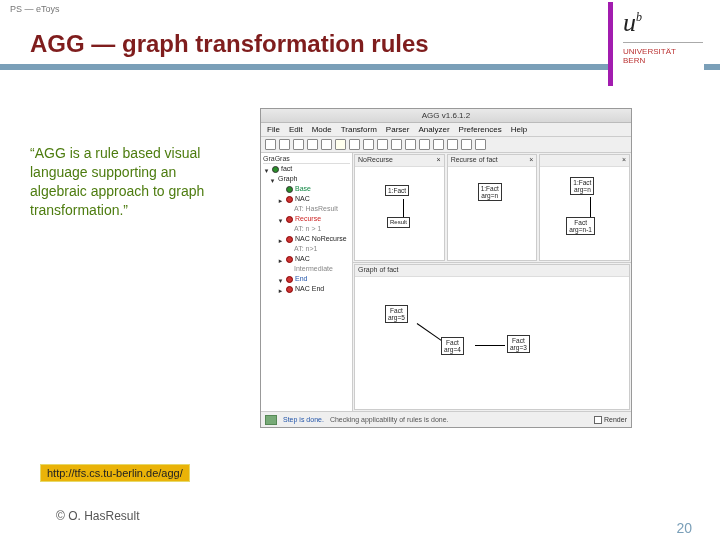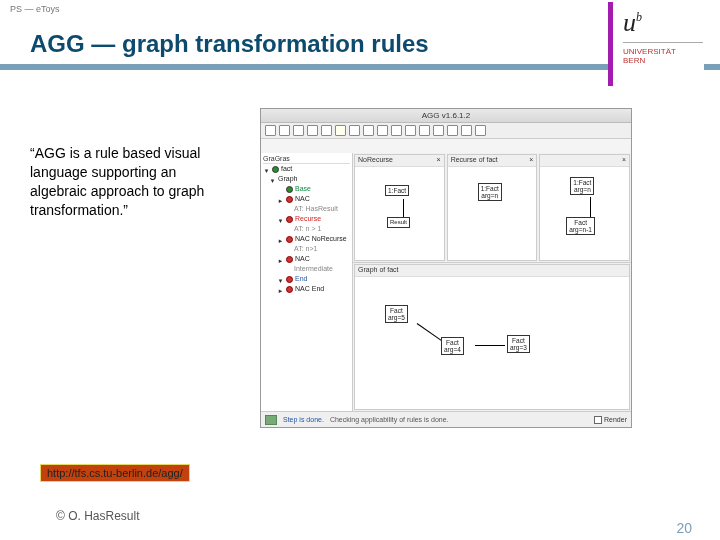--- a/index.html
+++ b/index.html
@@ -1,26 +1,26 @@
 <!DOCTYPE html>
 <html><head>
 <meta charset="utf-8">
 <style>
   * { box-sizing: border-box; margin: 0; padding: 0; }
   html, body { width: 720px; height: 540px; font-family: Arial, Helvetica, sans-serif; background: #fff; overflow: hidden; }
   .slide { position: relative; width: 720px; height: 540px; background: #fff; padding-left: 35px; }
   .topbar { position: absolute; top: 0; left: 0; right: 0; height: 22px; padding: 4px 10px; font-size: 9px; color: #777; }
   .title-band { position: absolute; top: 24px; left: 0; right: 0; height: 46px; border-bottom: 6px solid #7a9fb8; padding-left: 30px; display: flex; align-items: center; }
-  .title-band h1 { font-size: 24px; font-weight: bold; color: #0c4a6e; }
+  .title-band h1 { font-size: 24px; font-weight: bold; color: #7f1d1d; }
   .logo-box { position: absolute; top: 2px; right: 16px; width: 96px; height: 84px; background: #fff; border-left: 5px solid #a21caf; padding: 6px 0 6px 10px; font-size: 8px; color: #b33; margin-left: 20px; }
   .logo-u { font-family: Georgia, serif; font-size: 26px; font-style: italic; color: #222; }
   .logo-u sup { font-size: 12px; font-style: italic; vertical-align: super; }
   .logo-rule { border-top: 1px solid #aaa; width: 80px; margin: 4px 0 4px 0; }
   .body { position: absolute; top: 88px; left: 0; right: 0; bottom: 56px; }
-  .quote { position: absolute; top: 56px; left: 30px; width: 200px; font-size: 14px; line-height: 1.35; color: #000000; }
+  .quote { position: absolute; top: 56px; left: 30px; width: 200px; font-size: 14px; line-height: 1.35; color: #4d7c0f; }
   .app { position: absolute; top: 20px; left: 260px; width: 372px; height: 320px; border: 1px solid #999; background: #f4f4f4; font-size: 8px; color: #222; }
   .app-titlebar { height: 14px; background: linear-gradient(#e9e9e9,#d8d8d8); border-bottom: 1px solid #bbb; text-align: center; font-size: 8px; line-height: 14px; color: #333; }
   .app-menubar { height: 14px; background: #efefef; border-bottom: 1px solid #ccc; display: flex; gap: 9px; padding: 0 6px; align-items: center; font-size: 8px; color: #111; }
   .app-toolbar { height: 16px; background: #efefef; border-bottom: 1px solid #ccc; display: flex; gap: 3px; padding: 2px 4px; align-items: center; }
   .tb-ico { width: 11px; height: 11px; border: 1px solid #888; background: #fff; border-radius: 1px; }
   .tb-ico.sel { background: #ffe; }
   .app-main { position: absolute; top: 44px; left: 0; right: 0; bottom: 16px; display: flex; }
   .app-tree { width: 92px; background: #fff; border-right: 1px solid #ccc; padding: 1px 2px; overflow: hidden; }
   .app-tree .hdr { font-size: 7px; color: #333; border-bottom: 1px solid #ddd; padding: 1px 0; }
   .tree-row { display: flex; align-items: center; gap: 2px; font-size: 7px; line-height: 10px; white-space: nowrap; }
@@ -43,21 +43,21 @@
   .graph-row { flex:1; display:flex; }
   .graph-pane { flex:1; background:#fff; border:1px solid #ccc; margin:1px; position:relative; }
   .graph-pane .ph { position:absolute; top:0; left:0; right:0; height:12px; background:#efefef; border-bottom:1px solid #ddd; font-size:7px; padding:1px 3px; color:#333; }
   .app-status { position:absolute; left:0; right:0; bottom:0; height:16px; background:#efefef; border-top:1px solid #ccc; display:flex; align-items:center; font-size:7px; padding:0 4px; gap:6px; }
   .app-status .left-chip { width:12px; height:10px; background:#7a7; border:1px solid #585; }
   .app-status .msg1 { color:#25a; }
   .app-status .msg2 { color:#555; }
   .app-status .spacer { flex:1; }
   .app-status .chk { display:flex; align-items:center; gap:2px; color:#333; }
   .app-status .box { width:8px; height:8px; border:1px solid #666; background:#fff; }
-  .url-chip { position: absolute; left: 40px; bottom: 58px; background: #c2410c; border: 1px solid #e6d96a; padding: 2px 6px; font-size: 11px; color: #222; }
+  .url-chip { position: absolute; left: 40px; bottom: 58px; background: #eab308; border: 1px solid #e6d96a; padding: 2px 6px; font-size: 11px; color: #222; }
   .footer { position: absolute; left: 0; right: 0; bottom: 0; height: 40px; display: flex; align-items: center; justify-content: space-between; padding: 0 28px 8px 56px; font-size: 12px; color: #555; }
   .pagenum { color: #7a9fb8; font-size: 14px; margin-top: 24px; }
 </style>
 </head>
 <body>
 
 <div class="slide">
 
   <div class="topbar">PS — eToys</div>
 
@@ -73,20 +73,30 @@
     <div>UNIVERSITÄT</div>
     <div>BERN</div>
   </div>
 
   <div class="body">
 
     <div class="quote">“AGG is a rule based visual language supporting an algebraic approach to graph transformation.”</div>
 
     <div class="app">
       <div class="app-titlebar">AGG  v1.6.1.2</div>
+      <div class="app-menubar">
+        <span>File</span>
+        <span>Edit</span>
+        <span>Mode</span>
+        <span>Transform</span>
+        <span>Parser</span>
+        <span>Analyzer</span>
+        <span>Preferences</span>
+        <span>Help</span>
+      </div>
       <div class="app-toolbar">
         <span class="tb-ico"></span>
         <span class="tb-ico"></span>
         <span class="tb-ico"></span>
         <span class="tb-ico"></span>
         <span class="tb-ico"></span>
         <span class="tb-ico sel"></span>
         <span class="tb-ico"></span>
         <span class="tb-ico"></span>
         <span class="tb-ico"></span>

